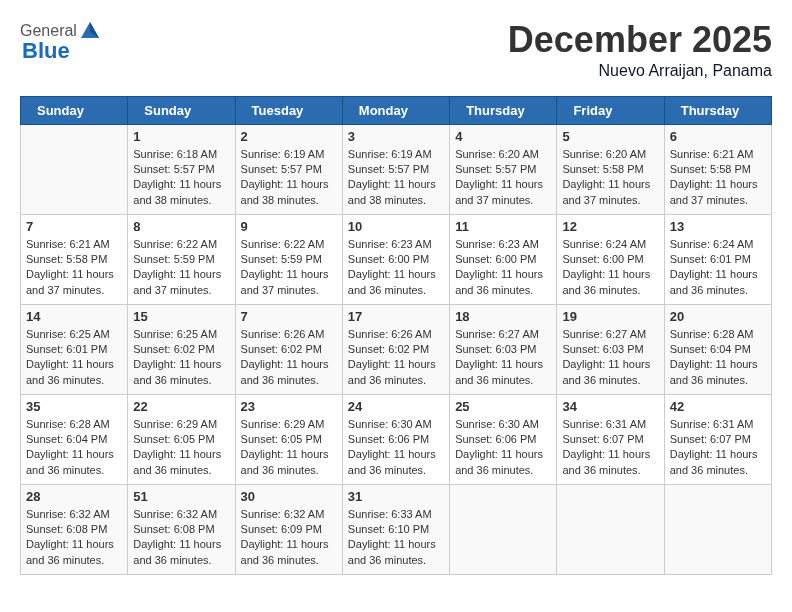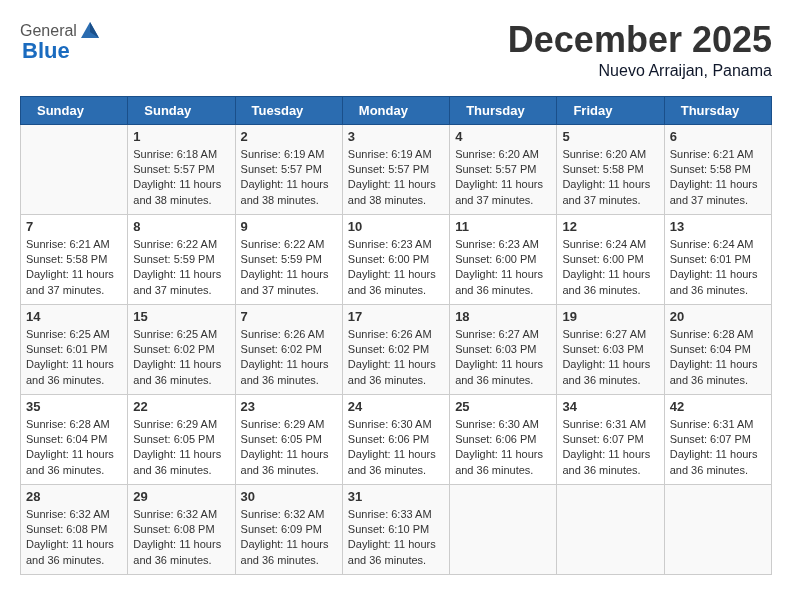--- a/index.html
+++ b/index.html
@@ -230,21 +230,21 @@
           <span class="day-num">42</span>
           <div class="day-info">Sunrise: 6:31 AM<br>Sunset: 6:07 PM<br>Daylight: 11 hours and 36 minutes.</div>
         </td>
       </tr>
       <tr>
         <td>
           <span class="day-num">28</span>
           <div class="day-info">Sunrise: 6:32 AM<br>Sunset: 6:08 PM<br>Daylight: 11 hours and 36 minutes.</div>
         </td>
         <td>
-          <span class="day-num">29</span>
+          <span class="day-num">51</span>
           <div class="day-info">Sunrise: 6:32 AM<br>Sunset: 6:08 PM<br>Daylight: 11 hours and 36 minutes.</div>
         </td>
         <td>
           <span class="day-num">30</span>
           <div class="day-info">Sunrise: 6:32 AM<br>Sunset: 6:09 PM<br>Daylight: 11 hours and 36 minutes.</div>
         </td>
         <td>
           <span class="day-num">31</span>
           <div class="day-info">Sunrise: 6:33 AM<br>Sunset: 6:10 PM<br>Daylight: 11 hours and 36 minutes.</div>
         </td>

